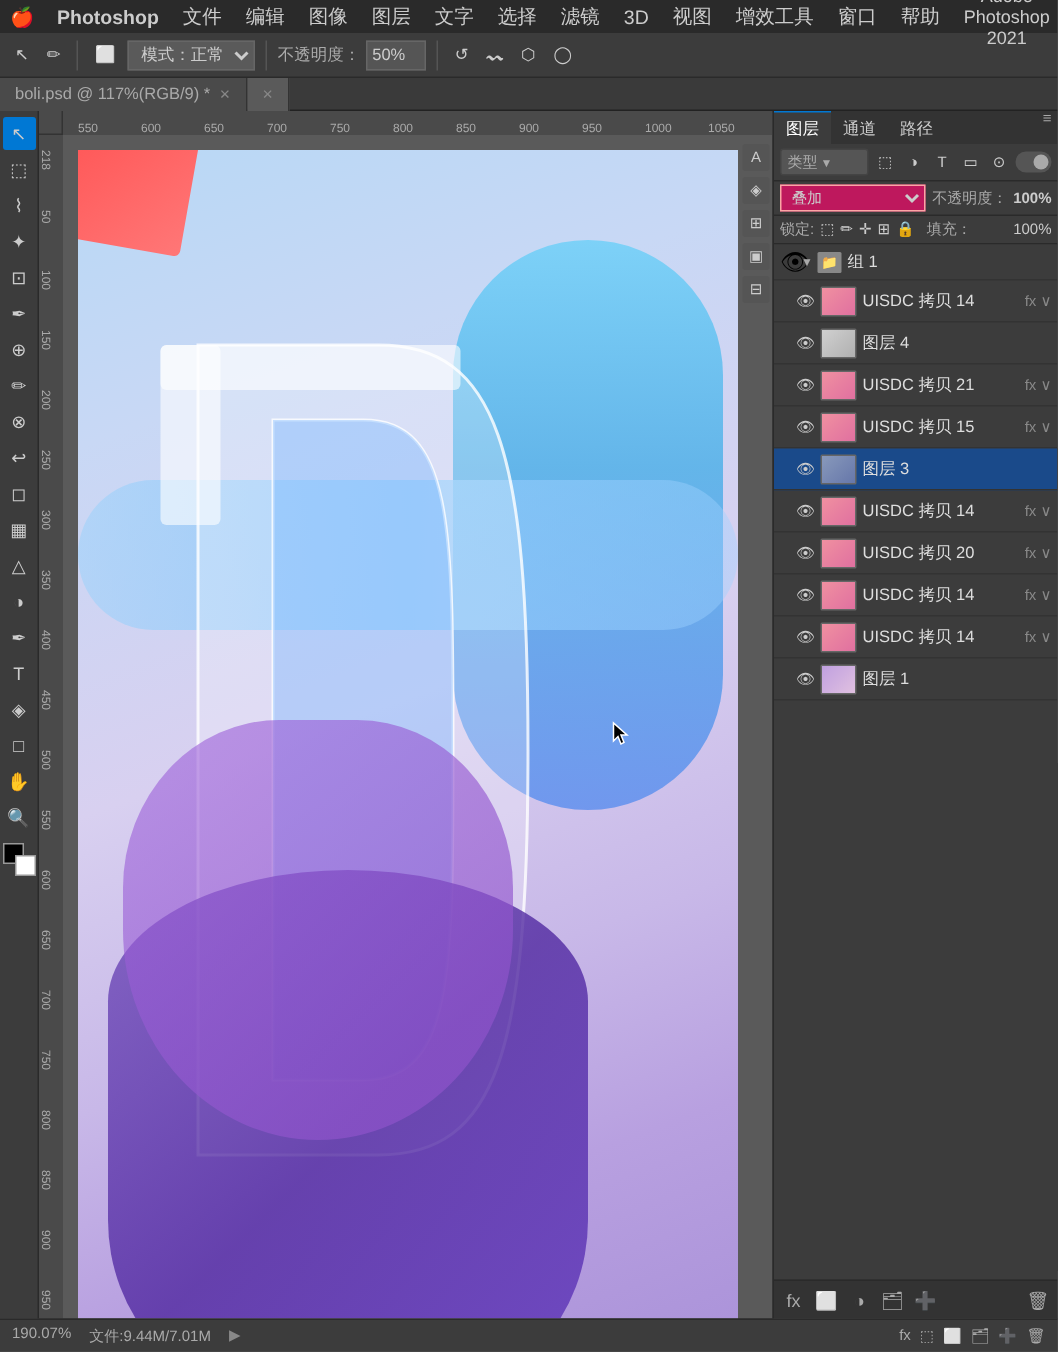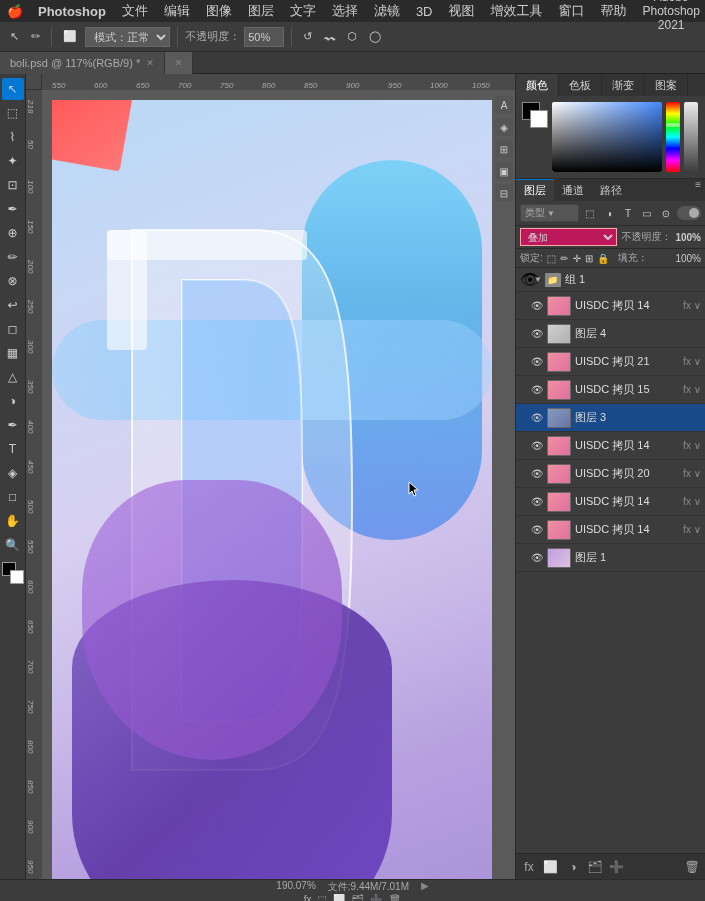--- a/index.html
+++ b/index.html
@@ -157,21 +157,20 @@
       overflow: hidden;
       flex-shrink: 0;
     }
 
     
     .canvas-with-rulers {
       flex: 1;
       display: flex;
       flex-direction: column;
       overflow: hidden;
-      font-style: italic;
     }
     .ruler-row {
       display: flex;
     }
     .canvas-scroll-area {
       flex: 1;
       display: flex;
       overflow: hidden;
     }
 
@@ -415,21 +414,20 @@
       width: 100%;
       height: 22px;
       background: #3c3c3c;
       display: flex;
       align-items: center;
       padding: 0 8px;
       border-top: 1px solid #2a2a2a;
       font-size: 10px;
       color: #aaa;
       justify-content: space-between;
-      flex-direction: column;
     }
     .status-left {
       display: flex;
       gap: 12px;
     }
     .status-right {
       display: flex;
       align-items: center;
       gap: 6px;
     }
@@ -645,43 +643,20 @@
             </div>
 
           </div>
         </div>
       </div>
     </div>
   </div>
 
   <div class="right-panel">
 
-    <div class="color-panel">
-      <div class="panel-tabs">
-        <div class="panel-tab active">颜色</div>
-        <div class="panel-tab">色板</div>
-        <div class="panel-tab">渐变</div>
-        <div class="panel-tab">图案</div>
-      </div>
-      <div class="color-picker-area">
-        <div style="display:flex;flex-direction:column;gap:3px;">
-          <div style="position:relative;width:26px;height:26px;">
-            <div style="position:absolute;top:0;left:0;width:18px;height:18px;background:#000;border:1px solid #888;"></div>
-            <div style="position:absolute;bottom:0;right:0;width:18px;height:18px;background:#fff;border:1px solid #888;"></div>
-          </div>
-        </div>
-        <div class="color-spectrum"></div>
-        <div class="color-hue-bar">
-          <div style="position:relative;top:30%;width:100%;height:4px;background:rgba(255,255,255,0.5);border-radius:2px;"></div>
-        </div>
-        <div style="width:14px;height:70px;background:linear-gradient(to bottom,rgba(255,255,255,0.9),rgba(255,255,255,0));border-radius:2px;position:relative;">
-          <div style="position:absolute;top:0;left:0;right:0;bottom:0;background:repeating-conic-gradient(#aaa 0% 25%, #fff 0% 50%) 0 0/6px 6px;border-radius:2px;z-index:-1;"></div>
-        </div>
-      </div>
-    </div>
 
     <div style="position:absolute;top:96px;right:192px;display:flex;flex-direction:column;gap:4px;z-index:10;">
       <div style="width:18px;height:18px;background:#555;border-radius:2px;display:flex;align-items:center;justify-content:center;font-size:10px;color:#ccc;">A</div>
       <div style="width:18px;height:18px;background:#555;border-radius:2px;display:flex;align-items:center;justify-content:center;font-size:10px;color:#ccc;">◈</div>
       <div style="width:18px;height:18px;background:#555;border-radius:2px;display:flex;align-items:center;justify-content:center;font-size:10px;color:#ccc;">⊞</div>
       <div style="width:18px;height:18px;background:#555;border-radius:2px;display:flex;align-items:center;justify-content:center;font-size:10px;color:#ccc;">▣</div>
       <div style="width:18px;height:18px;background:#555;border-radius:2px;display:flex;align-items:center;justify-content:center;font-size:10px;color:#ccc;">⊟</div>
     </div>
 
     <div class="layers-panel">

